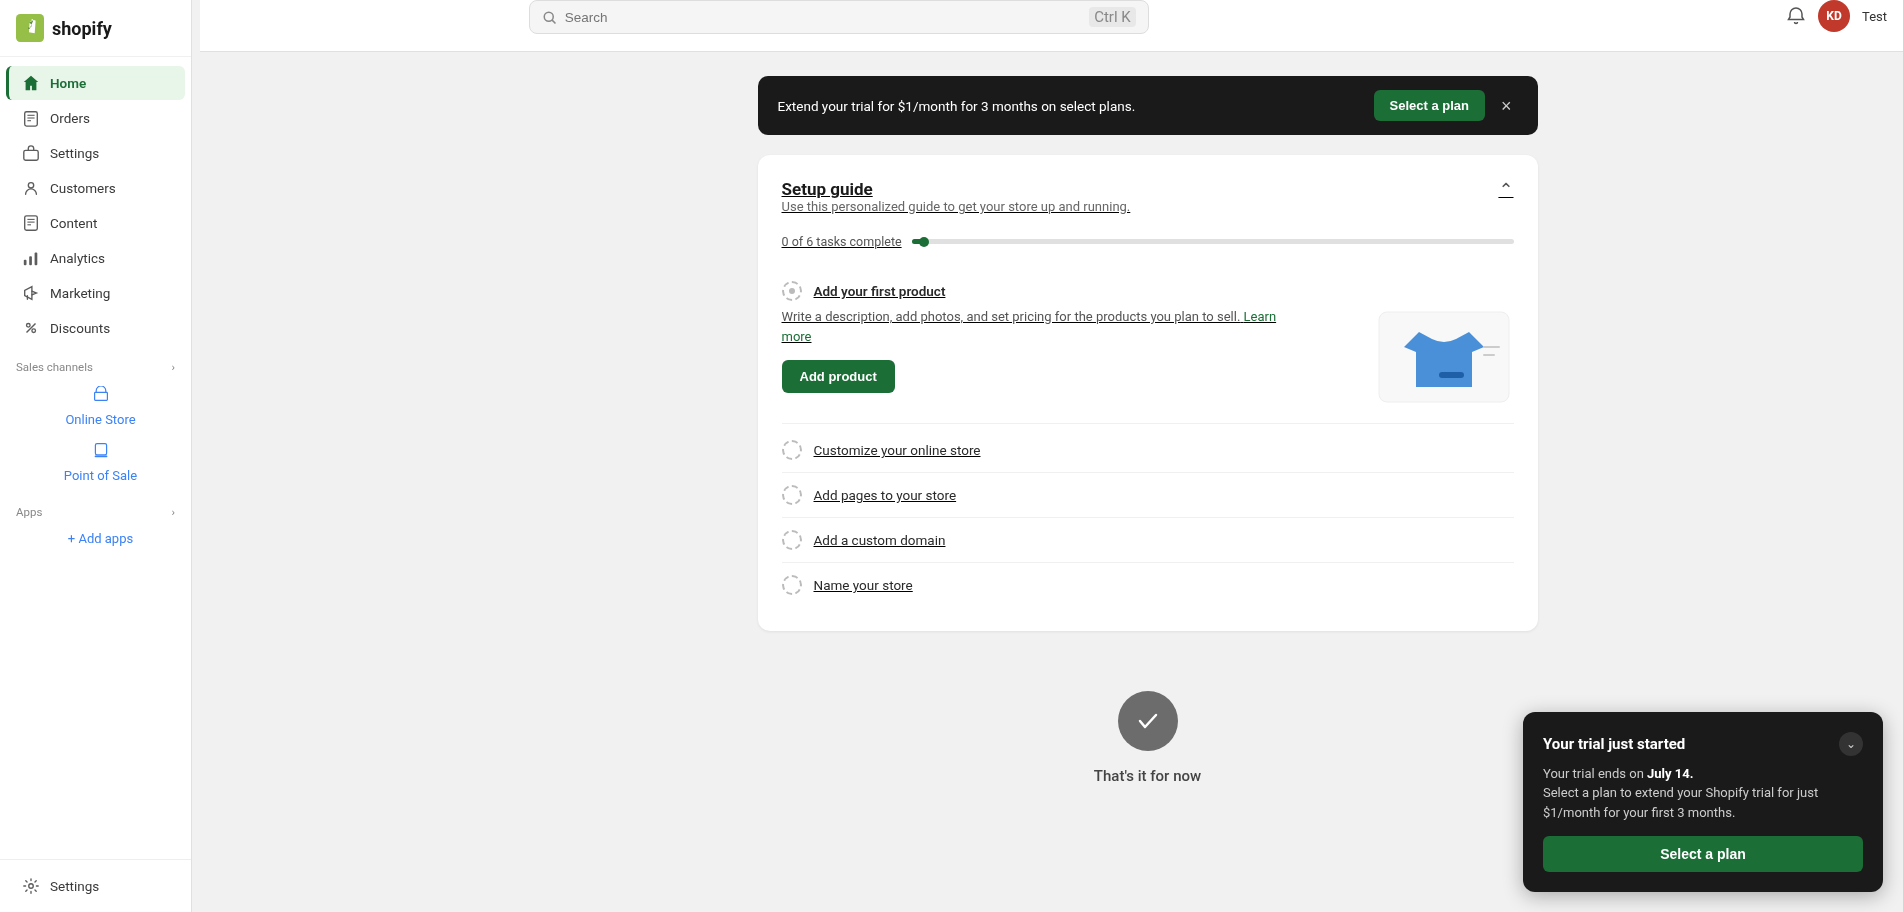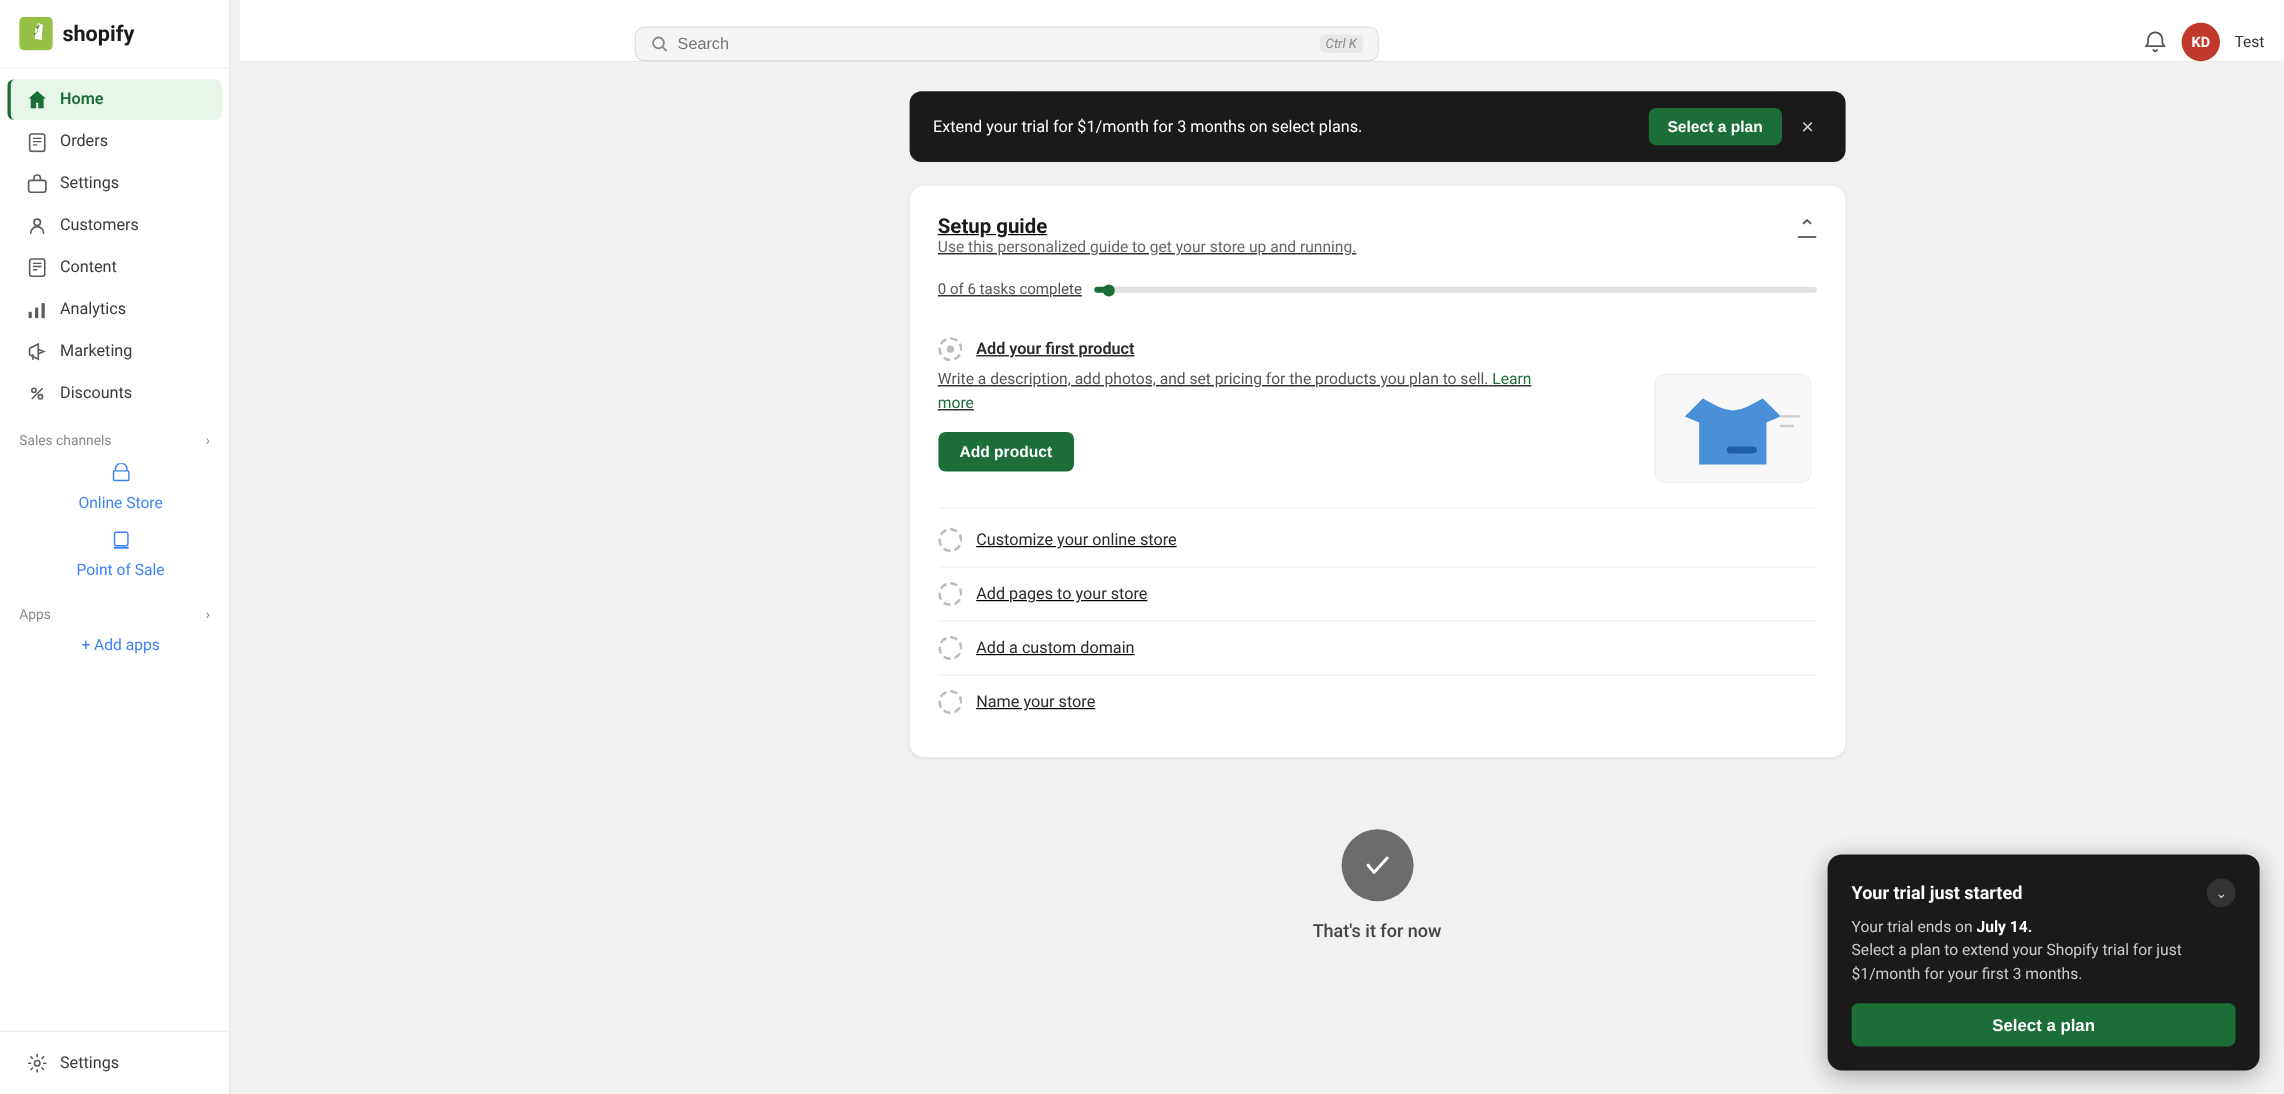--- a/index.html
+++ b/index.html
@@ -81,21 +81,21 @@
     }
 
     
     #topbar {
       position: fixed;
       top: 0; left: 200px; right: 0;
       height: 52px;
       background: #fff;
       border-bottom: 1px solid #e0e0e0;
       display: flex;
-      align-items: flex-end;
+      align-items: flex-start;
       padding: 0 16px;
       gap: 12px;
       z-index: 100;
     }
     .search-box {
       flex: 1;
       max-width: 620px;
       margin: 0 auto;
       display: flex;
       align-items: center;
@@ -107,26 +107,25 @@
     }
     .search-box input {
       border: none;
       background: transparent;
       outline: none;
       font-size: 13.5px;
       color: #444;
       flex: 1;
     }
     .search-shortcut {
-      font-size: 11px;
+      font-size: 15px;
       color: #888;
       background: #e8e8e8;
       border-radius: 4px;
       padding: 1px 5px;
-      font-style: italic;
     }
     .topbar-right {
       display: flex;
       align-items: center;
       gap: 12px;
       margin-left: auto;
     }
     .bell-icon { color: #555; cursor: pointer; }
     .avatar {
       width: 32px; height: 32px;

